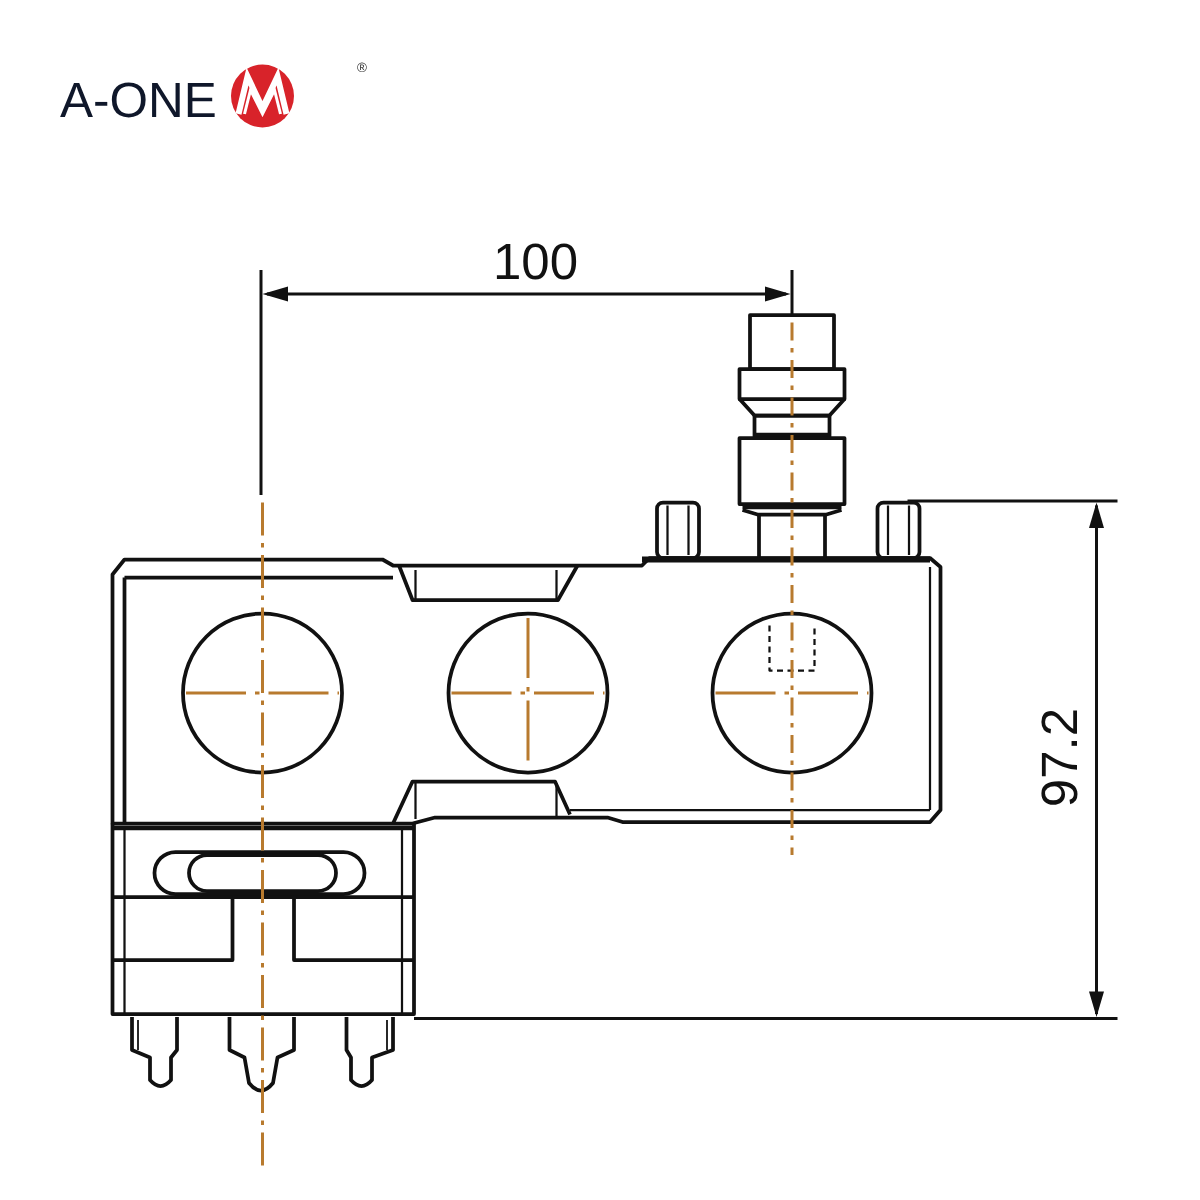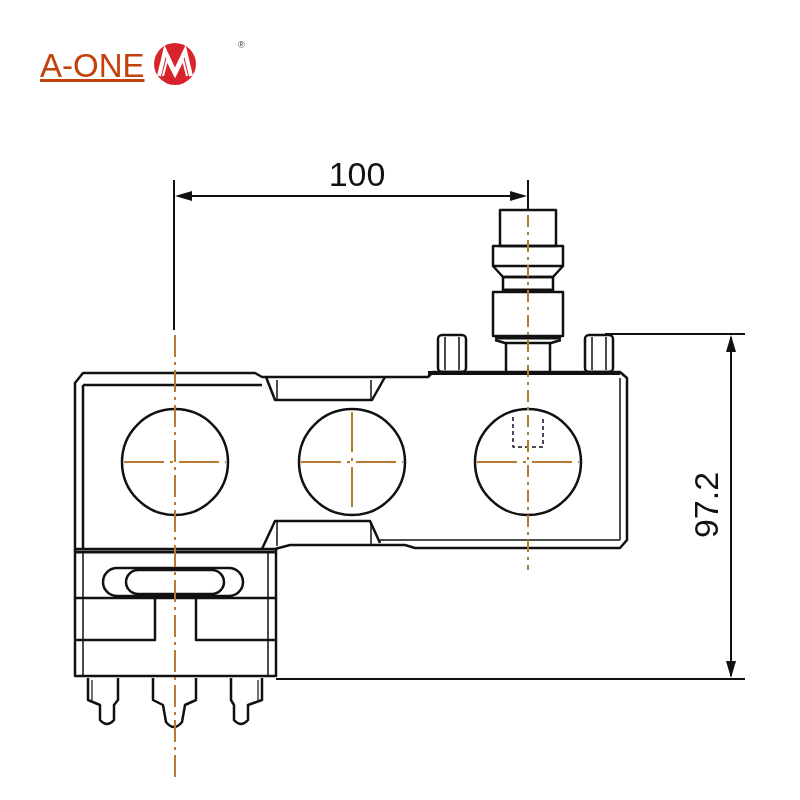--- a/index.html
+++ b/index.html
@@ -1,18 +1,18 @@
 <!DOCTYPE html>
 <html><head>
 <meta charset="utf-8">
 <style>
   html, body { margin:0; padding:0; background:#ffffff; }
   body { width:800px; height:800px; position:relative; overflow:hidden; font-family:"Liberation Sans", sans-serif; }
   .logo { position:absolute; left:40px; top:42px; display:flex; align-items:center; }
-  .logo-text { font-family:"Liberation Sans", sans-serif; font-size:33px; color:#c2410c; letter-spacing:0px;text-decoration:underline; }
+  .logo-text { font-family:"Liberation Sans", sans-serif; font-size:33px; color:#0f172a; letter-spacing:0px; }
   .logo-mark { margin-left:8px; }
   .reg { position:absolute; left:238px; top:40px; font-size:9px; color:#333; }
   svg.drawing { position:absolute; left:0; top:0; }
   .dim-text { font-family:"Liberation Sans", sans-serif; fill:#111; }
 </style>
 </head>
 <body>
 
 <div class="logo">
   <span class="logo-text">A-ONE</span>

